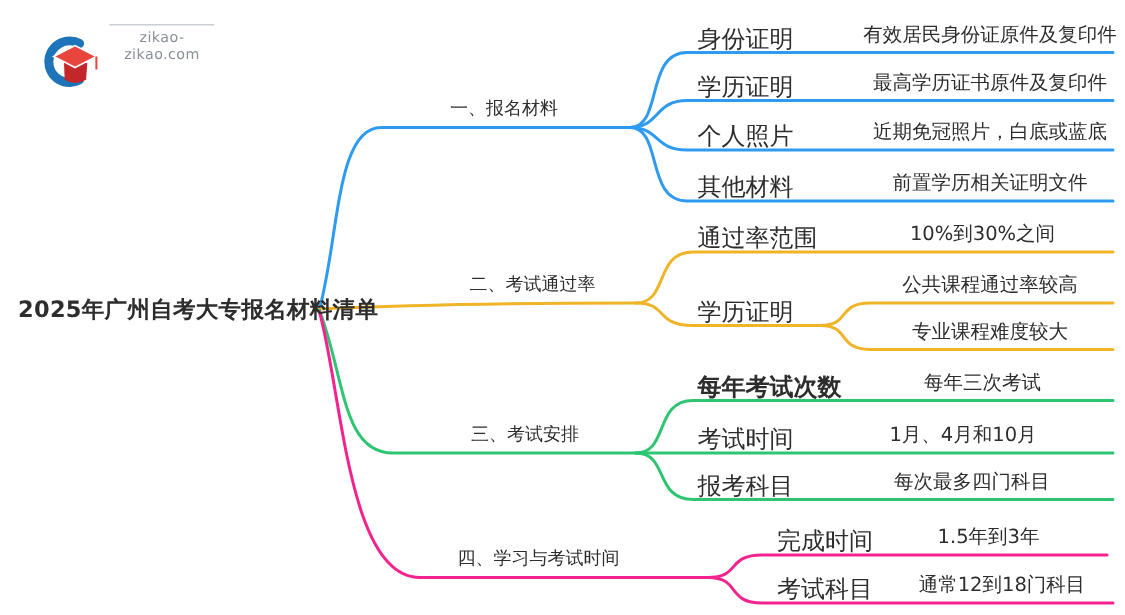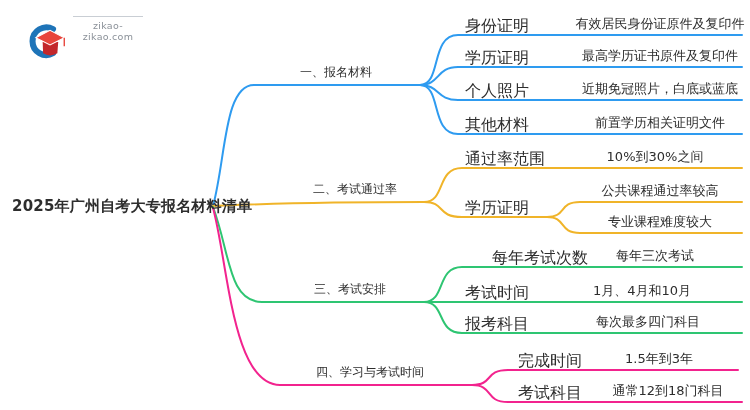--- a/index.html
+++ b/index.html
@@ -69,38 +69,38 @@
     <div class="logo-divider"></div>
     <div class="logo-domain">zikao-zikao.com</div>
   </div>
 </div>
 
 <div class="node root-label" style="left:12px;top:197px;">2025年广州自考大专报名材料清单</div>
 
 <div class="node branch-label" style="left:336px;top:65px;">一、报名材料</div>
 <div class="node branch-label" style="left:355px;top:182px;">二、考试通过率</div>
 <div class="node branch-label" style="left:350px;top:282px;">三、考试安排</div>
-<div class="node branch-label" style="left:370px;top:365px;font-family:Liberation Serif, serif;">四、学习与考试时间</div>
+<div class="node branch-label" style="left:359px;top:365px;font-family:Liberation Serif, serif;">四、学习与考试时间</div>
 
 <div class="node sub-label" style="left:465px;top:16px;">身份证明</div>
 <div class="node leaf-label" style="left:660px;top:16px;">有效居民身份证原件及复印件</div>
 <div class="node sub-label" style="left:465px;top:48px;">学历证明</div>
 <div class="node leaf-label" style="left:660px;top:48px;">最高学历证书原件及复印件</div>
 <div class="node sub-label" style="left:465px;top:81px;">个人照片</div>
 <div class="node leaf-label" style="left:660px;top:81px;">近期免冠照片，白底或蓝底</div>
 <div class="node sub-label" style="left:465px;top:115px;">其他材料</div>
 <div class="node leaf-label" style="left:660px;top:115px;">前置学历相关证明文件</div>
 
 <div class="node sub-label" style="left:465px;top:149px;">通过率范围</div>
 <div class="node leaf-label" style="left:655px;top:149px;">10%到30%之间</div>
 <div class="node sub-label" style="left:465px;top:198px;">学历证明</div>
 <div class="node leaf-label" style="left:660px;top:183px;">公共课程通过率较高</div>
 <div class="node leaf-label" style="left:660px;top:214px;">专业课程难度较大</div>
 
-<div class="node sub-label" style="left:492px;top:248px;">每年考试次数</div>
+<div class="node sub-label" style="left:465px;top:248px;font-weight:bold;">每年考试次数</div>
 <div class="node leaf-label" style="left:655px;top:248px;">每年三次考试</div>
 <div class="node sub-label" style="left:465px;top:283px;">考试时间</div>
 <div class="node leaf-label" style="left:642px;top:283px;">1月、4月和10月</div>
 <div class="node sub-label" style="left:465px;top:314px;">报考科目</div>
 <div class="node leaf-label" style="left:648px;top:314px;">每次最多四门科目</div>
 
 <div class="node sub-label" style="left:518px;top:351px;">完成时间</div>
 <div class="node leaf-label" style="left:659px;top:351px;">1.5年到3年</div>
 <div class="node sub-label" style="left:518px;top:383px;">考试科目</div>
 <div class="node leaf-label" style="left:668px;top:383px;">通常12到18门科目</div>

